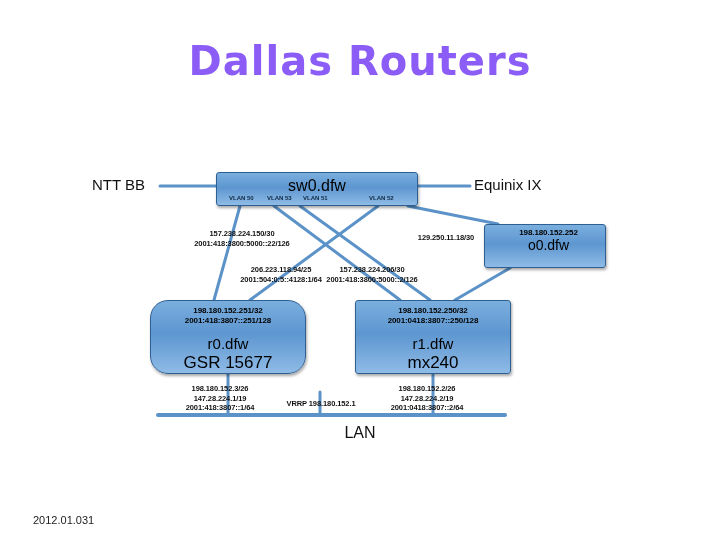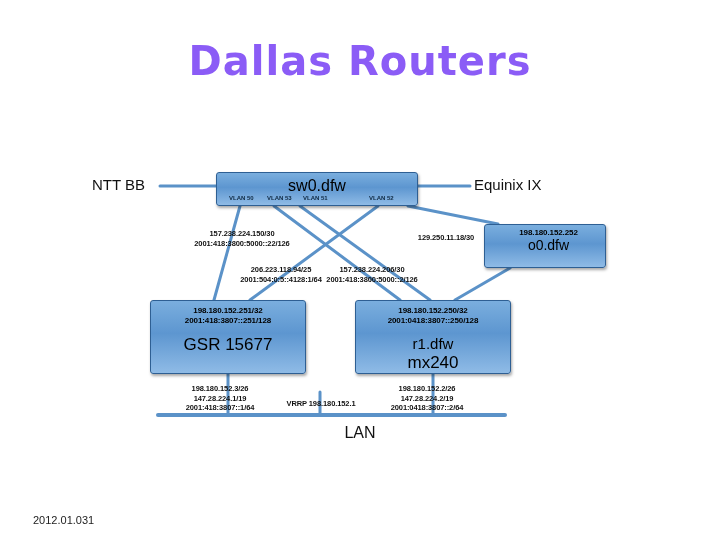--- a/index.html
+++ b/index.html
@@ -99,20 +99,21 @@
   }
   #o0 .name { font-size: 14px; line-height: 15px; }
   #o0 .model { font-size: 14px; line-height: 16px; }
   
   #r0 {
     left: 150px;
     top: 300px;
     width: 156px;
     height: 74px;
     padding-top: 5px;
+    border-radius: 18px;
   }
   #r1 {
     left: 355px;
     top: 300px;
     width: 156px;
     height: 74px;
     padding-top: 5px;
   }
   .node .namewrap { margin-top: 9px; }
   
@@ -211,20 +212,21 @@
 
   <div class="node" id="o0">
     <div class="ip-small">198.180.152.252</div>
     <div class="name">o0.dfw</div>
   </div>
 
   <div class="node" id="r0">
     <div class="ip-small">198.180.152.251/32</div>
     <div class="ip-small">2001:418:3807::251/128</div>
     <div class="namewrap">
+      <div class="name">r0.dfw</div>
       <div class="model">GSR 15677</div>
     </div>
   </div>
 
   <div class="node" id="r1">
     <div class="ip-small">198.180.152.250/32</div>
     <div class="ip-small">2001:0418:3807::250/128</div>
     <div class="namewrap">
       <div class="name">r1.dfw</div>
       <div class="model">mx240</div>

